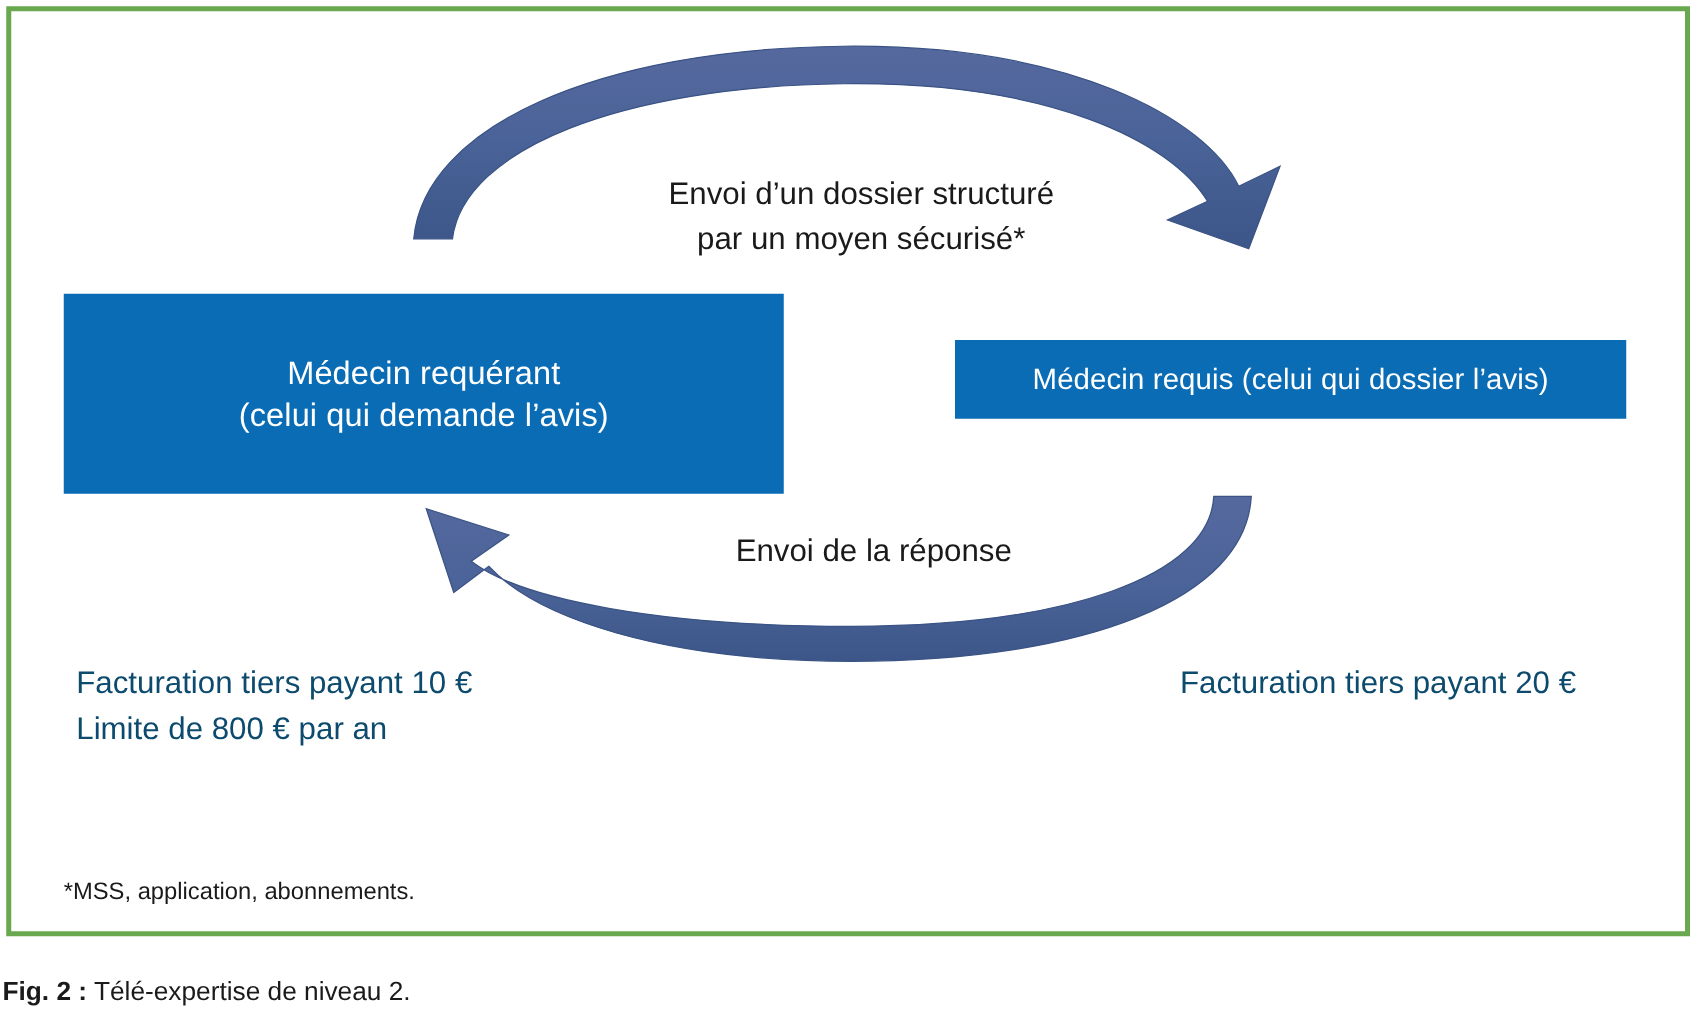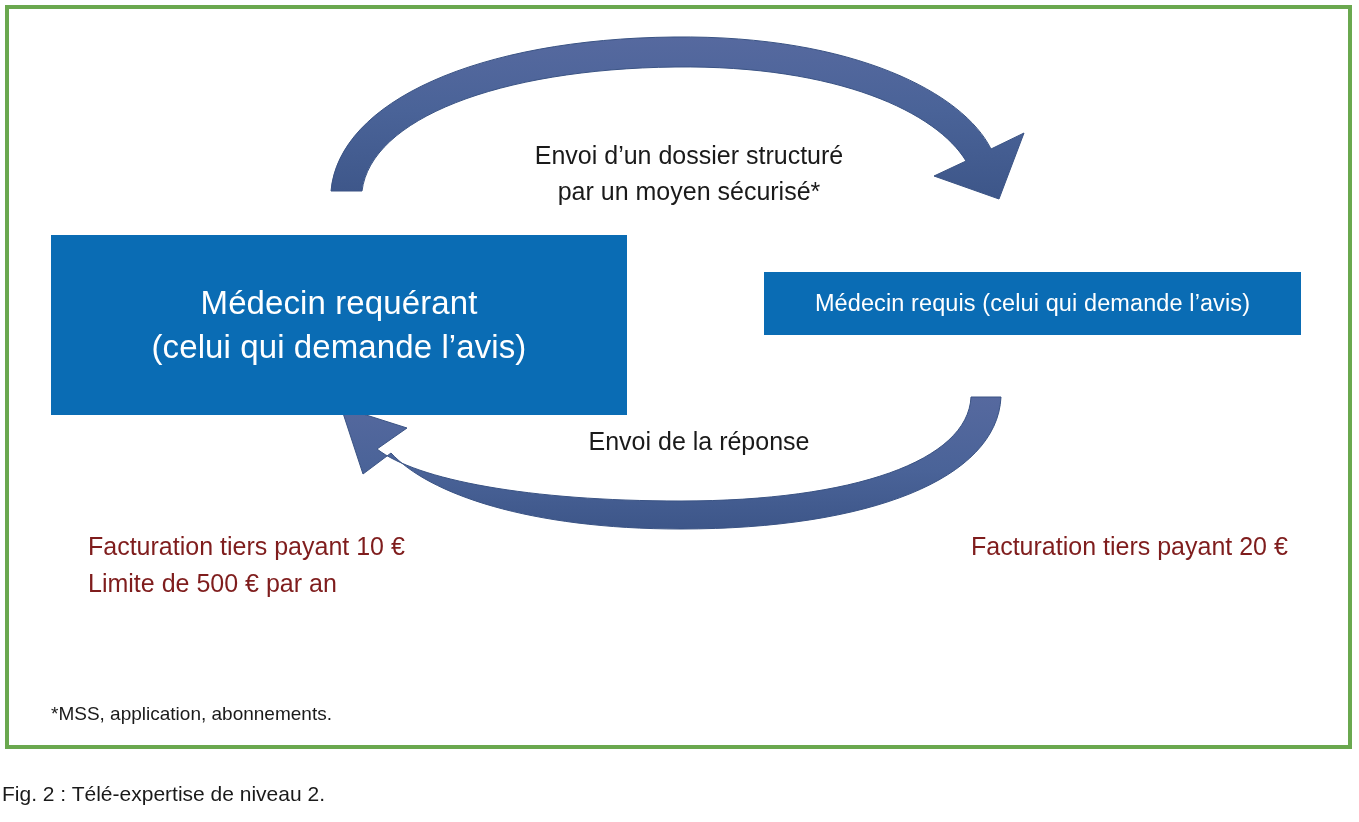--- a/index.html
+++ b/index.html
@@ -51,22 +51,22 @@
     justify-content: center;
     text-align: center;
     line-height: 1.32;
     letter-spacing: .1px;
   }
 
   #box-requerant {
     left: 42px;
     top: 226px;
     width: 576px;
-    height: 180px;
-    font-size: 33px;
+    height: 160px;
+    font-size: 26px;
   }
 
   #box-requis {
     left: 755px;
     top: 263px;
     width: 537px;
     height: 63px;
     font-size: 23.5px;
   }
 
@@ -88,25 +88,24 @@
 
   #label-response {
     left: 450px;
     top: 414px;
     width: 480px;
   }
 
   
   .billing-note {
     position: absolute;
-    color: #7f1d1d;
+    color: #0c4a6e;
     font-size: 25px;
     line-height: 1.47;
     white-space: nowrap;
-    margin-left: 27px;
   }
 
   #billing-left  { left: 52px;  top: 519px; }
   #billing-right { left: 935px; top: 519px; }
 
   
   #footnote {
     position: absolute;
     left: 42px;
     top: 692px;
@@ -118,21 +117,21 @@
 
   
   #caption {
     position: absolute;
     left: 2px;
     top: 782px;
     font-size: 21px;
     color: #1a1a1a;
     white-space: nowrap;
   }
-  #caption .caption-lead { font-weight: normal; }
+  #caption .caption-lead { font-weight: bold; }
 </style>
 </head>
 <body>
 
 <div id="figure-frame">
 
   <div id="diagram-canvas">
 
     <svg id="arrows-svg" viewBox="0 0 1339 736" preserveAspectRatio="none">
       <defs>
@@ -170,35 +169,35 @@
                C 844,492 959,452 962,388
                Z"></path>
     </svg>
 
     <div class="role-box" id="box-requerant">
       <span>Médecin requérant</span>
       <span>(celui qui demande l’avis)</span>
     </div>
 
     <div class="role-box" id="box-requis">
-      <span>Médecin requis (celui qui demande l’avis)</span>
+      <span>Médecin requis (celui qui dossier l’avis)</span>
     </div>
 
     <div class="flow-label" id="label-send">
       <div>Envoi d’un dossier structuré</div>
       <div>par un moyen sécurisé*</div>
     </div>
 
     <div class="flow-label" id="label-response">
       <div>Envoi de la réponse</div>
     </div>
 
     <div class="billing-note" id="billing-left">
       <div>Facturation tiers payant 10 €</div>
-      <div>Limite de 500 € par an</div>
+      <div>Limite de 800 € par an</div>
     </div>
 
     <div class="billing-note" id="billing-right">
       <div>Facturation tiers payant 20 €</div>
     </div>
 
     <div id="footnote">*MSS, application, abonnements.</div>
 
   </div>
 </div>

